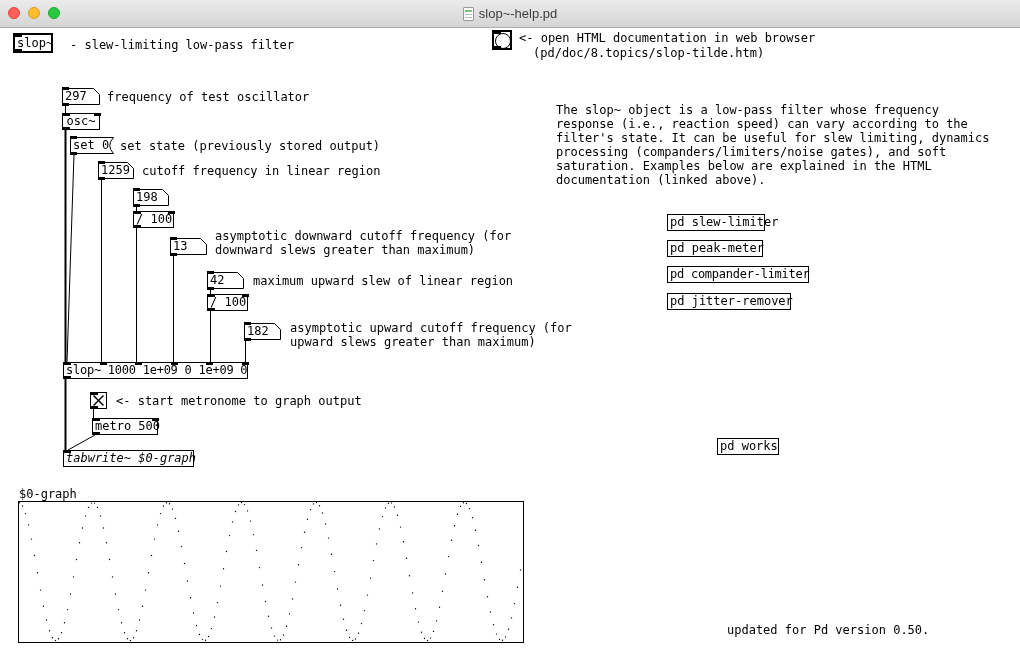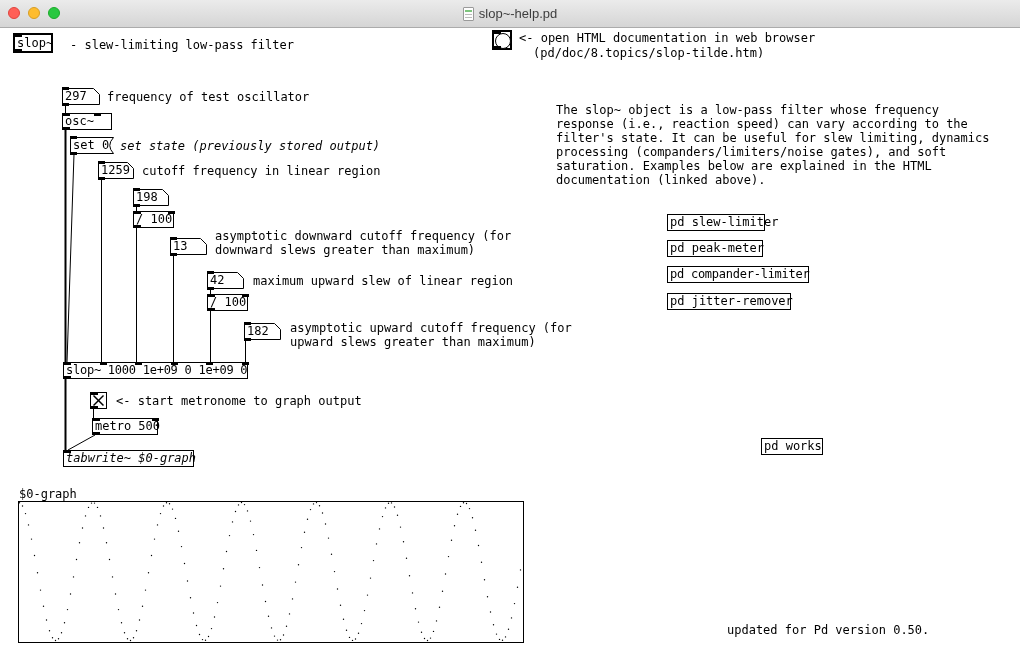--- a/index.html
+++ b/index.html
@@ -258,26 +258,26 @@
         <span class="nub out" style="left: 0px;"></span>
       </div>
     <div class="comment" style="left:519px;top:3px;">&lt;- open HTML documentation in web browser</div>
     <div class="comment" style="left:533px;top:18px;">(pd/doc/8.topics/slop-tilde.htm)</div>
 
     <div class="bx nb" style="left:62px;top:60px;width:38px;"><svg class="shape" width="38" height="17" viewBox="0 0 38 17">
           <path d="M0.5,0.5 H31.5 L37.5,6.5 V16.5 H0.5 Z" fill="#fff" stroke="#000"></path>
         </svg><span class="lbl">297</span><span class="nub in" style="left: 0px;"></span><span class="nub out" style="left: 0px;"></span></div>
     <div class="comment" style="left:107px;top:62px;">frequency of test oscillator</div>
 
-    <div class="bx" style="left:62px;top:85px;width:50px;"><span class="lbl">osc~</span><span class="nub in" style="left: 0px;"></span><span class="nub in" style="left: 31px;"></span><span class="nub out" style="left: 0px;"></span></div>
+    <div class="bx" style="left:62px;top:85px;width:38px;text-align:center;"><span class="lbl">osc~</span><span class="nub in" style="left: 0px;"></span><span class="nub in" style="left: 31px;"></span><span class="nub out" style="left: 0px;"></span></div>
 
     <div class="bx mb" style="left:70px;top:109px;width:44px;"><svg class="shape" width="44" height="17" viewBox="0 0 44 17">
           <path d="M0.5,0.5 H43.5 Q36,8.5 43.5,16.5 H0.5 Z" fill="#fff" stroke="#000"></path>
         </svg><span class="lbl">set 0</span><span class="nub in" style="left: 0px;"></span><span class="nub out" style="left: 0px;"></span></div>
-    <div class="comment" style="left:120px;top:111px;font-style:italic;">set state (previously stored output)</div>
+    <div class="comment" style="left:120px;top:111px;">set state (previously stored output)</div>
 
     <div class="bx nb" style="left:98px;top:134px;width:36px;"><svg class="shape" width="36" height="17" viewBox="0 0 36 17">
           <path d="M0.5,0.5 H29.5 L35.5,6.5 V16.5 H0.5 Z" fill="#fff" stroke="#000"></path>
         </svg><span class="lbl">1259</span><span class="nub in" style="left: 0px;"></span><span class="nub out" style="left: 0px;"></span></div>
     <div class="comment" style="left:142px;top:136px;">cutoff frequency in linear region</div>
 
     <div class="bx nb" style="left:133px;top:161px;width:36px;"><svg class="shape" width="36" height="17" viewBox="0 0 36 17">
           <path d="M0.5,0.5 H29.5 L35.5,6.5 V16.5 H0.5 Z" fill="#fff" stroke="#000"></path>
         </svg><span class="lbl">198</span><span class="nub in" style="left: 0px;"></span><span class="nub out" style="left: 0px;"></span></div>
 
@@ -323,21 +323,21 @@
 filter's state. It can be useful for slew limiting, dynamics
 processing (companders/limiters/noise gates), and soft
 saturation. Examples below are explained in the HTML
 documentation (linked above).</div>
 
     <div class="bx" style="left:667px;top:186px;width:98px;"><span class="lbl">pd slew-limiter</span></div>
     <div class="bx" style="left:667px;top:212px;width:96px;"><span class="lbl">pd peak-meter</span></div>
     <div class="bx tight" style="left:667px;top:238px;width:142px;"><span class="lbl">pd compander-limiter</span></div>
     <div class="bx" style="left:667px;top:265px;width:124px;"><span class="lbl">pd jitter-remover</span></div>
 
-    <div class="bx" style="left:717px;top:410px;width:62px;margin-left:44px;"><span class="lbl">pd works</span></div>
+    <div class="bx" style="left:717px;top:410px;width:62px;"><span class="lbl">pd works</span></div>
 
     <div class="comment" style="left:19px;top:459px;">$0-graph</div>
     <div class="graph-frame"></div>
 
     <div class="comment" style="left:727px;top:595px;">updated for Pd version 0.50.</div>
 
   </div>
 </div>
 
 </body></html>

